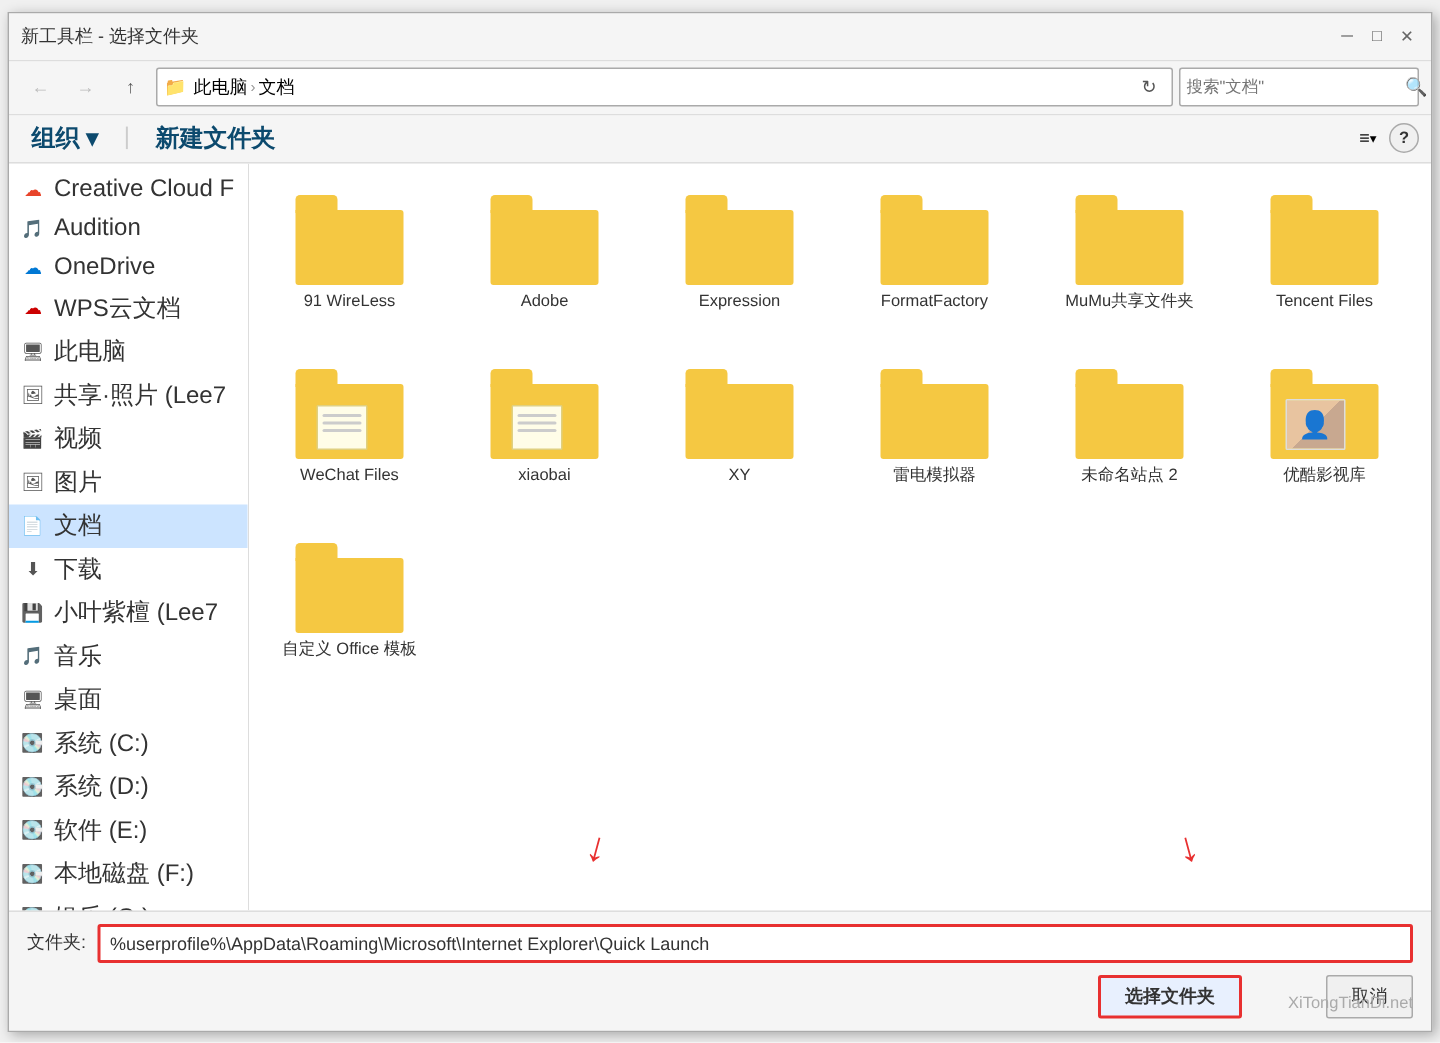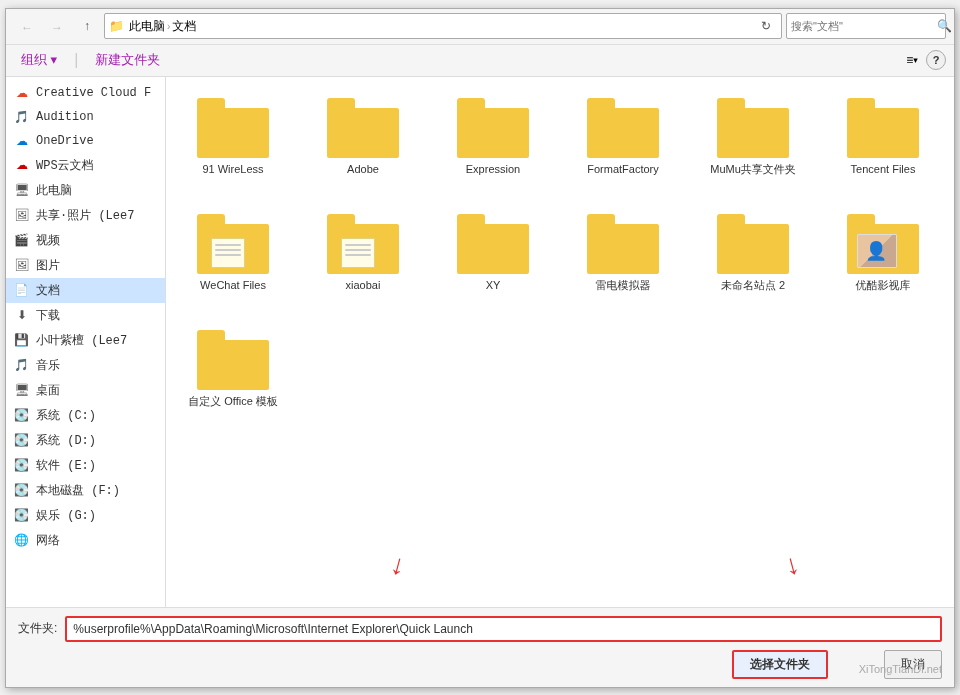--- a/index.html
+++ b/index.html
@@ -134,26 +134,27 @@
       padding: 0 8px;
       gap: 8px;
       border-bottom: 1px solid #ddd;
       flex-shrink: 0;
     }
     .action-btn {
       display: flex;
       align-items: center;
       gap: 3px;
       cursor: pointer;
-      font-size: 13px;
-      color: #a21caf;
+      font-size: 16px;
+      color: #0c4a6e;
       padding: 2px 6px;
       border: 1px solid transparent;
       border-radius: 2px;
       background: transparent;
+      font-weight: bold;
     }
     .action-sep { color: #ccc; font-size: 16px; margin: 0 2px; }
     .view-btn {
       margin-left: auto;
       display: flex;
       align-items: center;
       gap: 2px;
     }
     .view-icon-btn {
       width: 24px;
@@ -204,21 +205,21 @@
     }
     .sidebar-item.selected { background: #cce4ff; }
     .sidebar-icon {
       width: 16px;
       height: 16px;
       flex-shrink: 0;
       display: flex;
       align-items: center;
       justify-content: center;
     }
-    .sidebar-label { font-size: 12px; white-space: nowrap; overflow: hidden; text-overflow: ellipsis; font-family: Liberation Mono, monospace; }
+    .sidebar-label { font-size: 16px; white-space: nowrap; overflow: hidden; text-overflow: ellipsis; }
     .file-area {
       flex: 1;
       overflow-y: auto;
       padding: 12px;
       display: flex;
       flex-direction: column;
     }
     .file-grid {
       display: flex;
       flex-wrap: wrap;
@@ -303,20 +304,28 @@
     
     ::-webkit-scrollbar { width: 8px; height: 8px; }
     ::-webkit-scrollbar-track { background: #f0f0f0; }
     ::-webkit-scrollbar-thumb { background: #bbb; border-radius: 4px; }
   </style>
 </head>
 <body>
 
 <div class="window" style="position:relative;">
 
+  <div class="title-bar">
+    <span class="title-bar-title">新工具栏 - 选择文件夹</span>
+    <div class="title-bar-controls">
+      <button class="title-btn">─</button>
+      <button class="title-btn">□</button>
+      <button class="title-btn close">✕</button>
+    </div>
+  </div>
 
   <div class="toolbar">
     <button class="nav-btn disabled">←</button>
     <button class="nav-btn disabled">→</button>
     <button class="nav-btn">↑</button>
     <div class="address-bar-container">
       <span class="sidebar-icon">📁</span>
       <div class="address-parts">
         <span>此电脑</span>
         <span class="address-sep">›</span>

